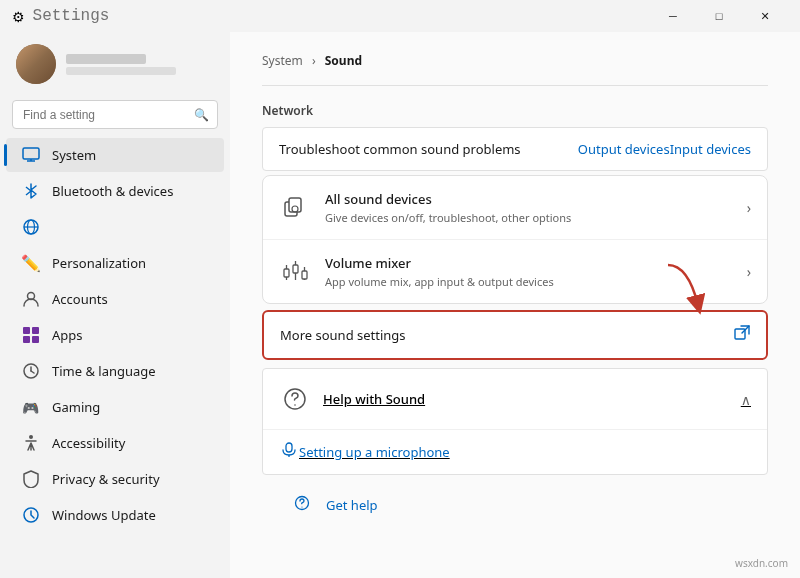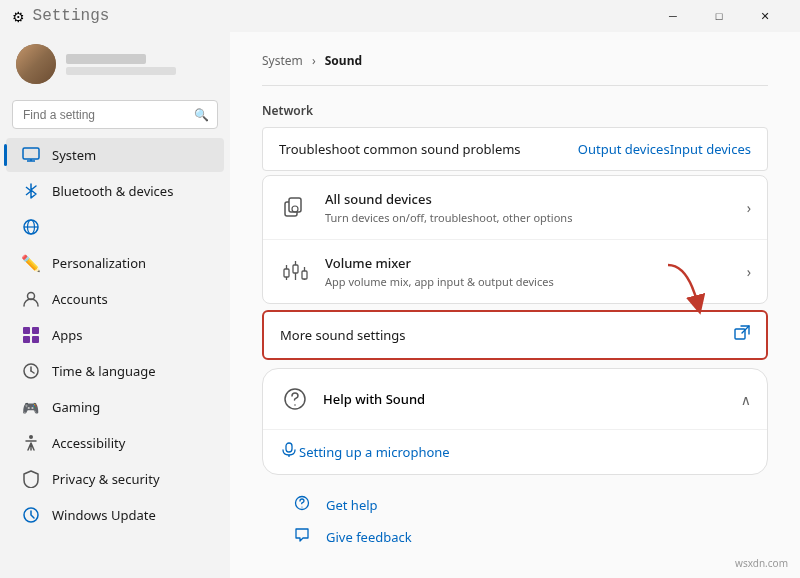--- a/index.html
+++ b/index.html
@@ -296,22 +296,23 @@
 
     
     .arrow-annotation {
       position: relative;
     }
 
     
     .help-card {
       background: white;
       border: 1px solid #e0e0e0;
-      border-radius: 16px;
+      border-radius: 4px;
       overflow: hidden;
+      text-decoration: underline;
     }
     .help-header {
       display: flex;
       align-items: center;
       padding: 14px 16px;
       justify-content: space-between;
       cursor: pointer;
       border-bottom: 1px solid #f0f0f0;
     }
     .help-header-left {
@@ -533,21 +534,21 @@
         <div class="settings-row">
           <div class="row-icon">
             <svg width="28" height="28" viewBox="0 0 28 28" fill="none">
               <rect x="4" y="8" width="12" height="14" rx="2" stroke="#555" stroke-width="1.5"></rect>
               <rect x="8" y="4" width="12" height="14" rx="2" stroke="#555" stroke-width="1.5" fill="white"></rect>
               <circle cx="14" cy="15" r="3" stroke="#555" stroke-width="1.2"></circle>
             </svg>
           </div>
           <div class="row-text">
             <div class="row-title">All sound devices</div>
-            <div class="row-desc">Turn devices on/off, troubleshoot, other options</div>
+            <div class="row-desc">Give devices on/off, troubleshoot, other options</div>
           </div>
           <span class="row-chevron">›</span>
         </div>
 
         <div class="settings-row">
           <div class="row-icon">
             <svg width="28" height="28" viewBox="0 0 28 28" fill="none">
               <rect x="3" y="11" width="5" height="8" rx="1" stroke="#555" stroke-width="1.3"></rect>
               <line x1="5.5" y1="7" x2="5.5" y2="11" stroke="#555" stroke-width="1.3"></line>
               <line x1="5.5" y1="19" x2="5.5" y2="22" stroke="#555" stroke-width="1.3"></line>
@@ -620,28 +621,20 @@
         <div class="bottom-link">
           <span>
             <svg width="16" height="16" viewBox="0 0 16 16" fill="none">
                 <circle cx="8" cy="8" r="6.5" stroke="#0067c0" stroke-width="1.3"></circle>
                 <path d="M6 6c0-1.1.9-2 2-2s2 .9 2 2c0 1-1 1.333-1.667 1.667-.333.167-.666.5-.666 1" stroke="#0067c0" stroke-width="1.3" stroke-linecap="round"></path>
                 <circle cx="8" cy="12" r="0.6" fill="#0067c0"></circle>
               </svg>
           </span>
           <span class="bottom-link-text">Get help</span>
         </div>
-        <div class="bottom-link">
-          <span>
-            <svg width="16" height="16" viewBox="0 0 16 16" fill="none">
-                <path d="M2 2h12v9H9l-3 3V11H2z" stroke="#0067c0" stroke-width="1.3" stroke-linejoin="round"></path>
-              </svg>
-          </span>
-          <span class="bottom-link-text">Give feedback</span>
-        </div>
       </div>
 
     </div>
 
     <div style="position:absolute; bottom:8px; right:12px; font-size:10px; color:#999;">wsxdn.com</div>
 
   </div>
 </div>
 
 </body></html>

